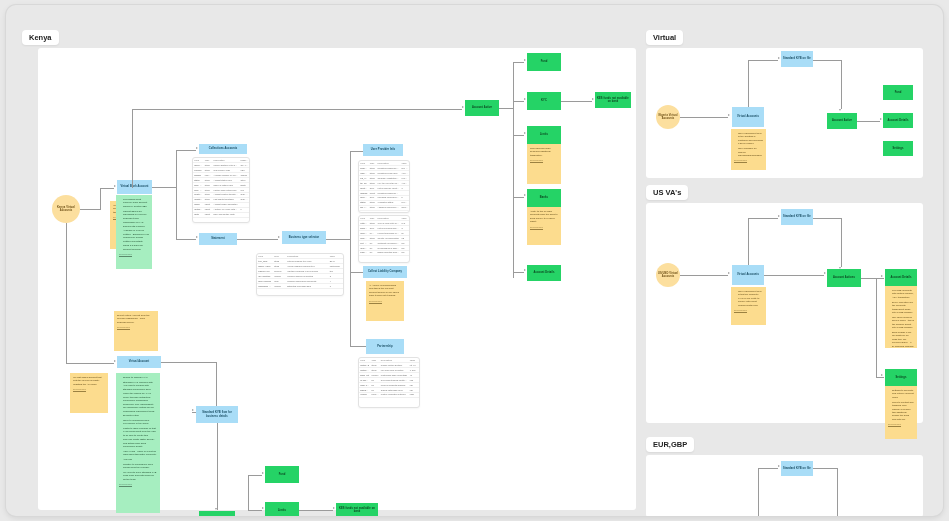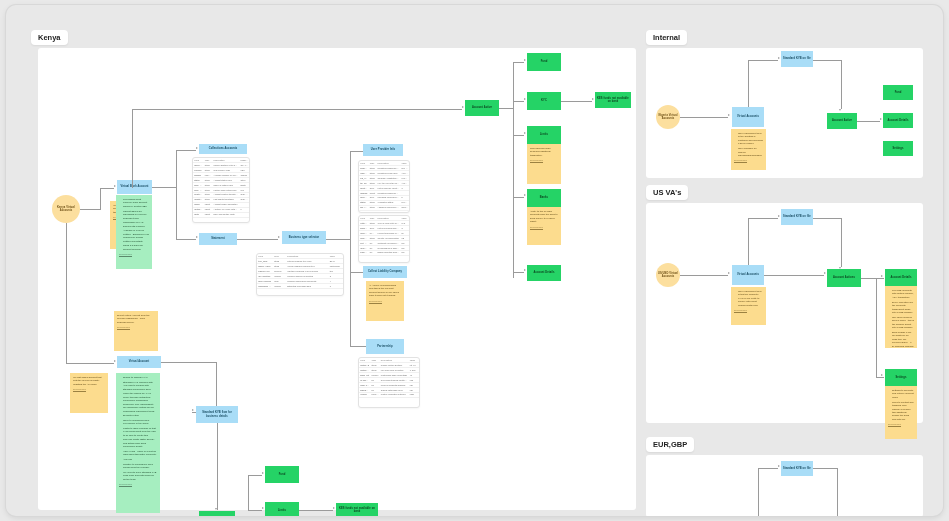--- a/index.html
+++ b/index.html
@@ -72,21 +72,21 @@
            border-left:2.6px solid #9a9a9a;}
   .arrow.d{border-left:1.6px solid transparent;border-right:1.6px solid transparent;
            border-top:2.6px solid #9a9a9a;}
 </style>
 </head>
 <body>
 
 <div id="app">
   <div id="canvas">
 
-    <div class="frame-label" style="left:25px;top:25px;">Kenya</div>
+    <div class="frame-label" style="left:16px;top:25px;">Kenya</div>
     <div class="frame" style="left:32px;top:43px;width:598px;height:462px;"></div>
 
     <div class="node ellipse" style="left:46px;top:190px;width:28px;height:28px;">
       <span class="node-txt">Kenya Virtual Accounts</span>
     </div>
 
     <div class="edge h" style="left:74px;top:204px;width:20px;"></div>
     <div class="edge v" style="left:94px;top:183px;height:22px;"></div>
     <div class="edge h" style="left:94px;top:183px;width:14px;"></div>
     <div class="arrow r" style="left:108px;top:180px;"></div>
@@ -572,21 +572,21 @@
     <div class="arrow r" style="left:327px;top:502px;"></div>
     <div class="node green" style="left:330px;top:498px;width:42px;height:14px;">
       <span class="node-txt">KES funds not available on bank</span>
     </div>
 
     <div class="sticky yellow" style="left:360px;top:276px;width:38px;height:40px;">
       <p>AI Advice: recommending how this is the low cost account broken in our user's case it does not it makes.</p>
       <div class="author">Sonia Nelson</div>
     </div>
 
-    <div class="frame-label" style="left:640px;top:25px;">Internal</div>
+    <div class="frame-label" style="left:640px;top:25px;">Virtual</div>
     <div class="frame" style="left:640px;top:43px;width:277px;height:130px;"></div>
 
     <div class="node ellipse" style="left:650px;top:100px;width:24px;height:24px;">
       <span class="node-txt">Nigeria Virtual Accounts</span>
     </div>
     <div class="edge h" style="left:674px;top:112px;width:48px;"></div>
     <div class="arrow r" style="left:722px;top:109px;"></div>
 
     <div class="node blue" style="left:726px;top:102px;width:32px;height:20px;">
       <span class="node-txt">Virtual Accounts</span>

